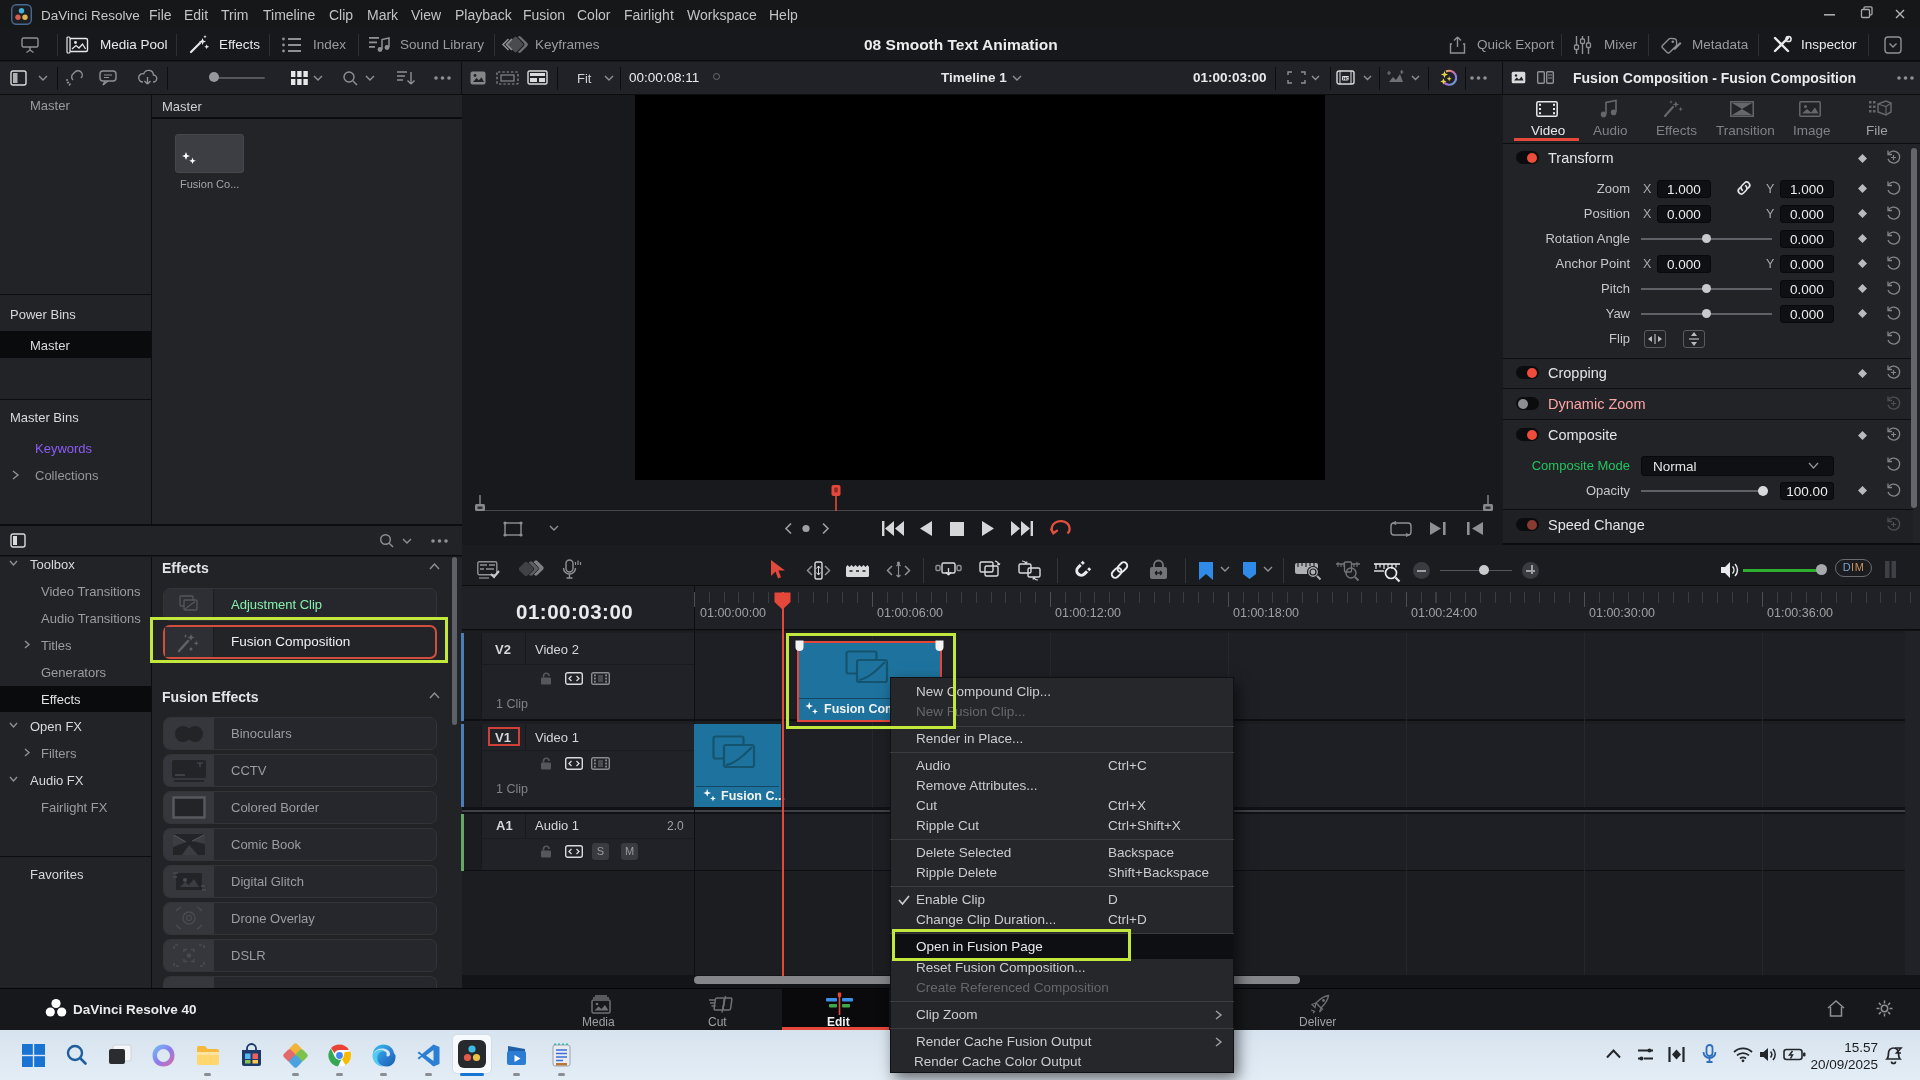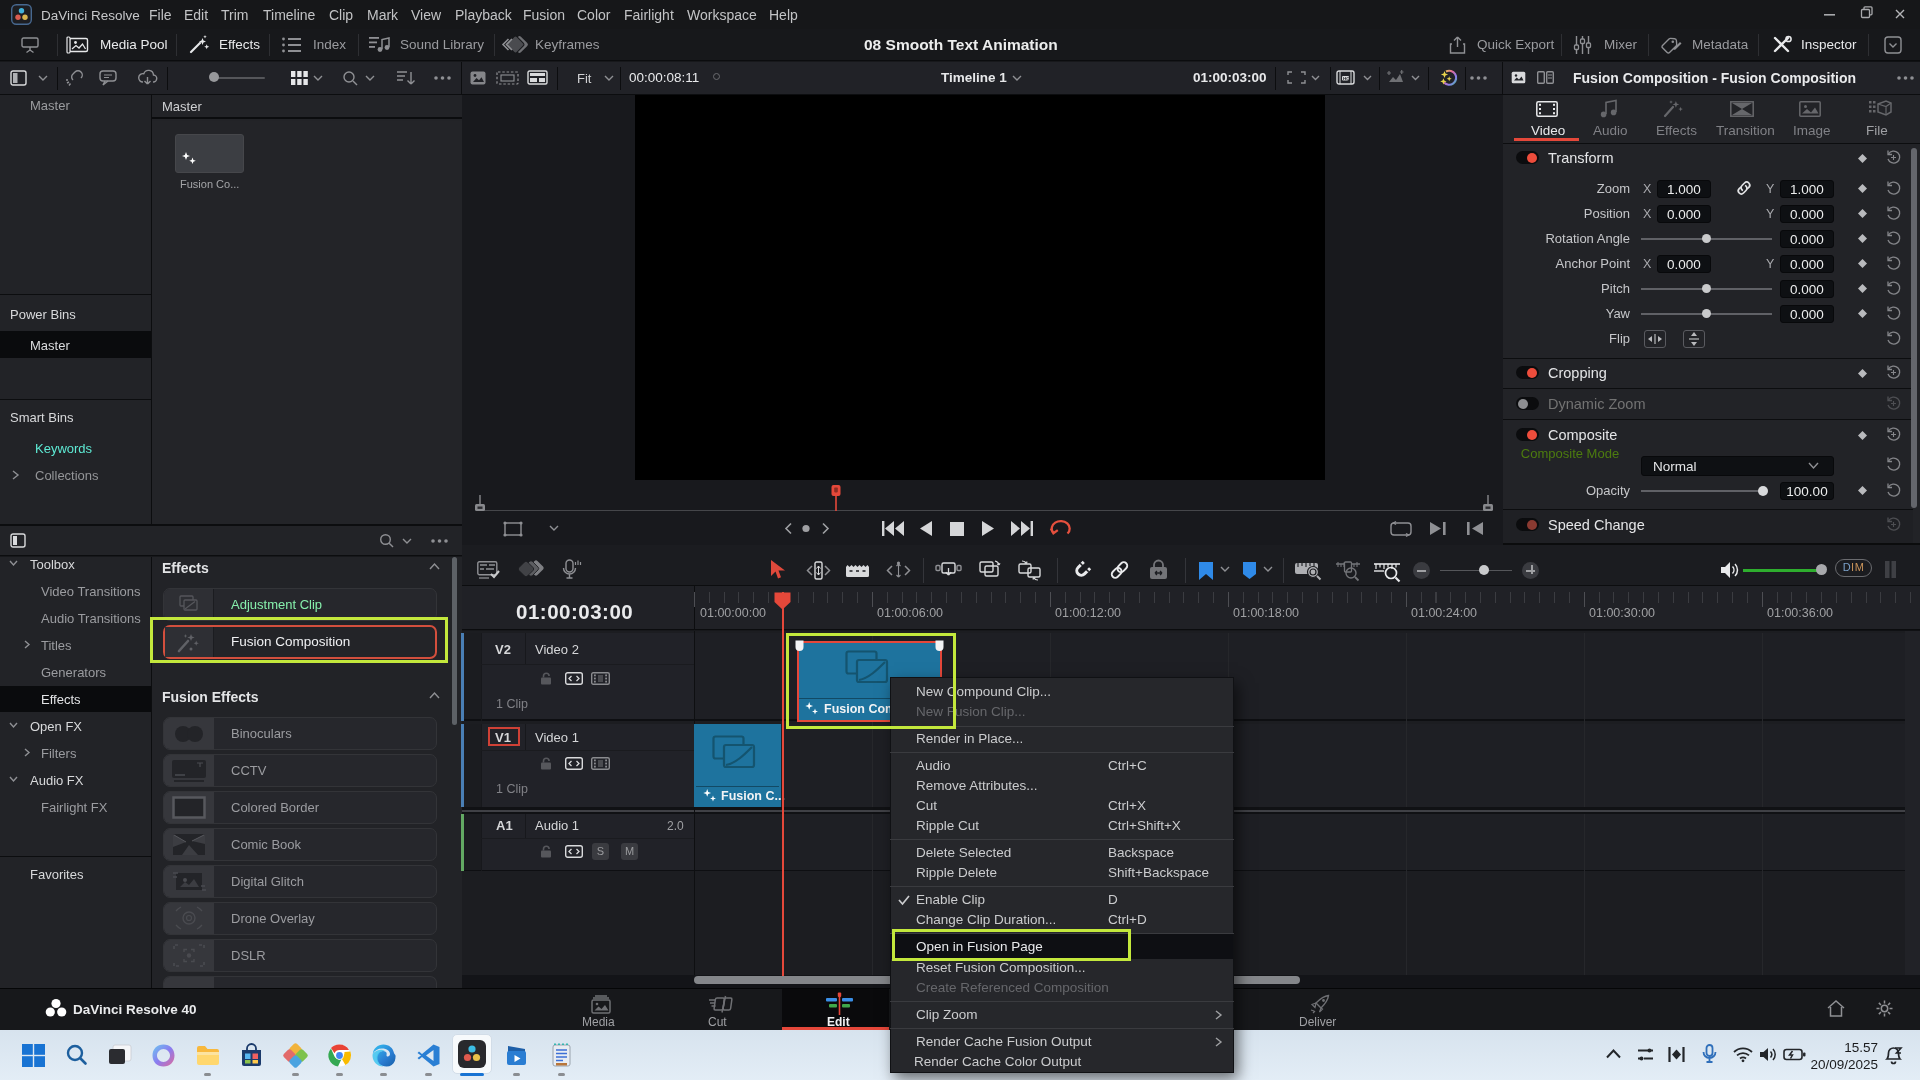--- a/index.html
+++ b/index.html
@@ -278,22 +278,22 @@
 </svg>
 
 <div class="abs" style="left:0;top:95px;width:462px;height:430px;background:#222327"></div>
 <div class="vline" style="left:151px;top:95px;height:430px"></div>
 <div class="tx" style="left:30px;top:98px;color:#9b9c9f">Master</div>
 <div class="hline" style="left:0;top:294px;width:151px"></div>
 <div class="tx" style="left:10px;top:307px;color:#d8d9db">Power Bins</div>
 <div class="abs" style="left:0;top:331px;width:151px;height:27px;background:#0a0b0d"></div>
 <div class="tx" style="left:30px;top:338px;color:#dadbdd">Master</div>
 <div class="hline" style="left:0;top:399px;width:151px"></div>
-<div class="tx" style="left:10px;top:410px;color:#d8d9db">Smart Bins</div>
-<div class="tx" style="left:35px;top:441px;color:#5eead4">Keywords</div>
+<div class="tx" style="left:10px;top:410px;color:#d8d9db">Master Bins</div>
+<div class="tx" style="left:35px;top:441px;color:#8b5cf6">Keywords</div>
 <svg class="abs" style="left:12px;top:470px" width="7" height="10" viewBox="0 0 7 10">
       <path d="M1 1 l5 4 -5 4" class="ic" stroke-width="1.3"></path>
     </svg>
 <div class="tx" style="left:35px;top:468px;color:#949598">Collections</div>
 
 <div class="abs" style="left:152px;top:95px;width:310px;height:24px;background:#222327;border-bottom:2px solid #0b0c0e"></div>
 <div class="tx" style="left:162px;top:99px;color:#cfd0d2">Master</div>
 <div class="abs" style="left:152px;top:121px;width:310px;height:403px;background:#232428"></div>
 <div class="abs" style="left:175px;top:134px;width:69px;height:39px;background:#3c3e43;border-radius:3px;border:1px solid #46474b"></div>
 <svg class="abs" style="left:181px;top:151px" width="17" height="17" viewBox="0 0 17 17">
@@ -661,21 +661,21 @@
     <svg class="abs" style="left:1689px;top:332px" width="10" height="14" viewBox="0 0 10 14">
       <path d="M0 7 h10" stroke="#b9babd" stroke-width="1.2"></path>
       <path d="M5 0 l-3 4 h6z M5 14 l-3-4 h6z" fill="#b9babd"></path>
     </svg>
     <svg class="abs" style="left:1886px;top:331px" width="15" height="15" viewBox="0 0 15 15">
       <path d="M2.5 4 a6 6 0 1 1 -0.5 5" fill="none" stroke="#85868a" stroke-width="1.3"></path>
       <path d="M2 0.5 v4 h4" fill="none" stroke="#85868a" stroke-width="1.3"></path>
     </svg>
   </div>
 
-  <div class="tx" style="left:1510px;top:446px;width:120px;text-align:center;color:#4d7c0f">Composite Mode</div>
+  <div class="tx" style="left:1510px;top:458px;width:120px;text-align:right;color:#22c55e">Composite Mode</div>
   <div class="abs" style="left:1641px;top:456px;width:193px;height:20px;background:#0e1013;border:1px solid #08090b;border-radius:3px"></div>
   <div class="tx" style="left:1653px;top:459px;font-size:13.5px;color:#e4e5e7">Normal</div>
   <svg class="abs" style="left:1808px;top:462px" width="11" height="8" viewBox="0 0 11 8">
         <path d="M1 1 l4.5 5 L10 1" class="ic" stroke-width="1.4"></path>
       </svg>
   <svg class="abs" style="left:1886px;top:457px" width="15" height="15" viewBox="0 0 15 15">
     <path d="M2.5 4 a6 6 0 1 1 -0.5 5" fill="none" stroke="#85868a" stroke-width="1.3"></path>
     <path d="M2 0.5 v4 h4" fill="none" stroke="#85868a" stroke-width="1.3"></path>
   </svg>
   <div class="tx" style="left:1510px;top:483px;width:120px;text-align:right;color:#c6c7ca">Opacity</div>
@@ -698,21 +698,21 @@
         <rect x="2.3" y="2.3" width="6.4" height="6.4" transform="rotate(45 5.5 5.5)" fill="#b9babd"></rect>
       </svg>
   <svg class="abs" style="left:1886px;top:365px" width="15" height="15" viewBox="0 0 15 15">
     <path d="M2.5 4 a6 6 0 1 1 -0.5 5" fill="none" stroke="#85868a" stroke-width="1.3"></path>
     <path d="M2 0.5 v4 h4" fill="none" stroke="#85868a" stroke-width="1.3"></path>
     <path d="M7.5 5 v5 M5 7.5 h5" stroke="#85868a" stroke-width="1.1"></path>
   </svg>
   <div class="hline" style="left:1503px;top:388px;width:410px"></div>
   <div class="abs" style="left:1516px;top:397px;width:23px;height:13px;border-radius:7px;background:#0b0c0e"></div>
   <div class="abs" style="left:1518px;top:398.5px;width:10px;height:10px;border-radius:50%;background:#8d8e91"></div>
-  <div class="tx" style="left:1548px;top:396px;font-size:14.5px;color:#737373">Dynamic Zoom</div>
+  <div class="tx" style="left:1548px;top:396px;font-size:14.5px;color:#fca5a5">Dynamic Zoom</div>
   <svg class="abs" style="left:1886px;top:396px" width="15" height="15" viewBox="0 0 15 15" opacity="0.45">
     <path d="M2.5 4 a6 6 0 1 1 -0.5 5" fill="none" stroke="#85868a" stroke-width="1.3"></path>
     <path d="M2 0.5 v4 h4" fill="none" stroke="#85868a" stroke-width="1.3"></path>
     <path d="M7.5 5 v5 M5 7.5 h5" stroke="#85868a" stroke-width="1.1"></path>
   </svg>
   <div class="hline" style="left:1503px;top:419px;width:410px"></div>
   <div class="abs" style="left:1516px;top:428px;width:23px;height:13px;border-radius:7px;background:#0b0c0e"></div>
   <div class="abs" style="left:1527px;top:429.5px;width:10px;height:10px;border-radius:50%;background:#ee4d3c"></div>
   <div class="tx" style="left:1548px;top:427px;font-size:14.5px;color:#e4e5e7">Composite</div>
   <svg class="abs" style="left:1857px;top:430px" width="11" height="11" viewBox="0 0 11 11">

